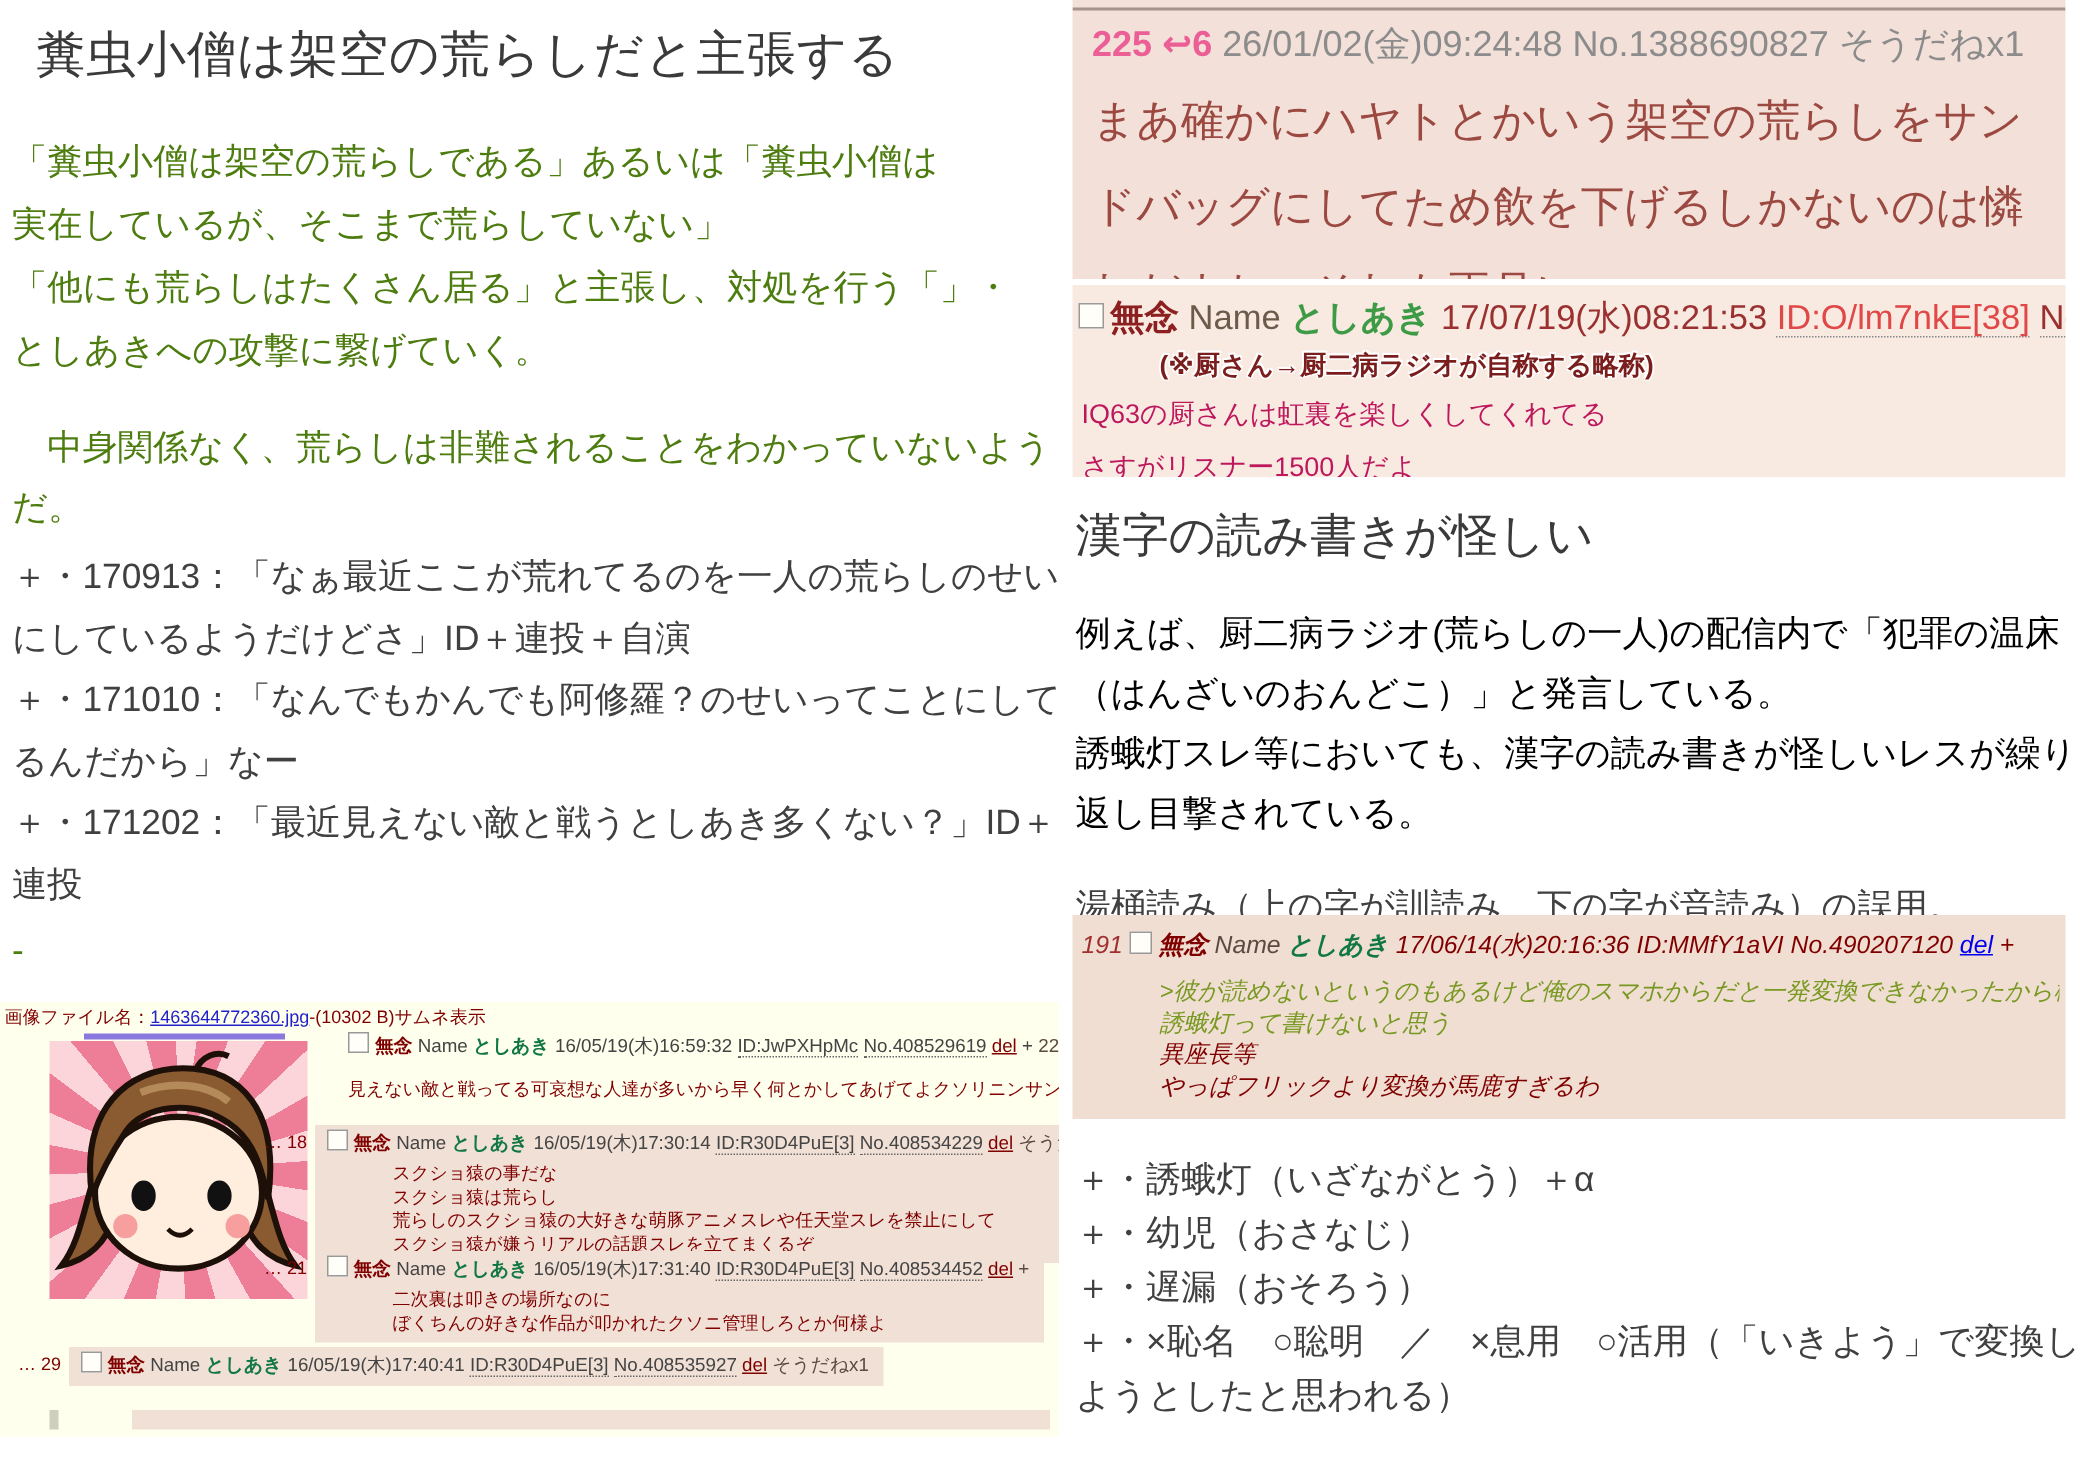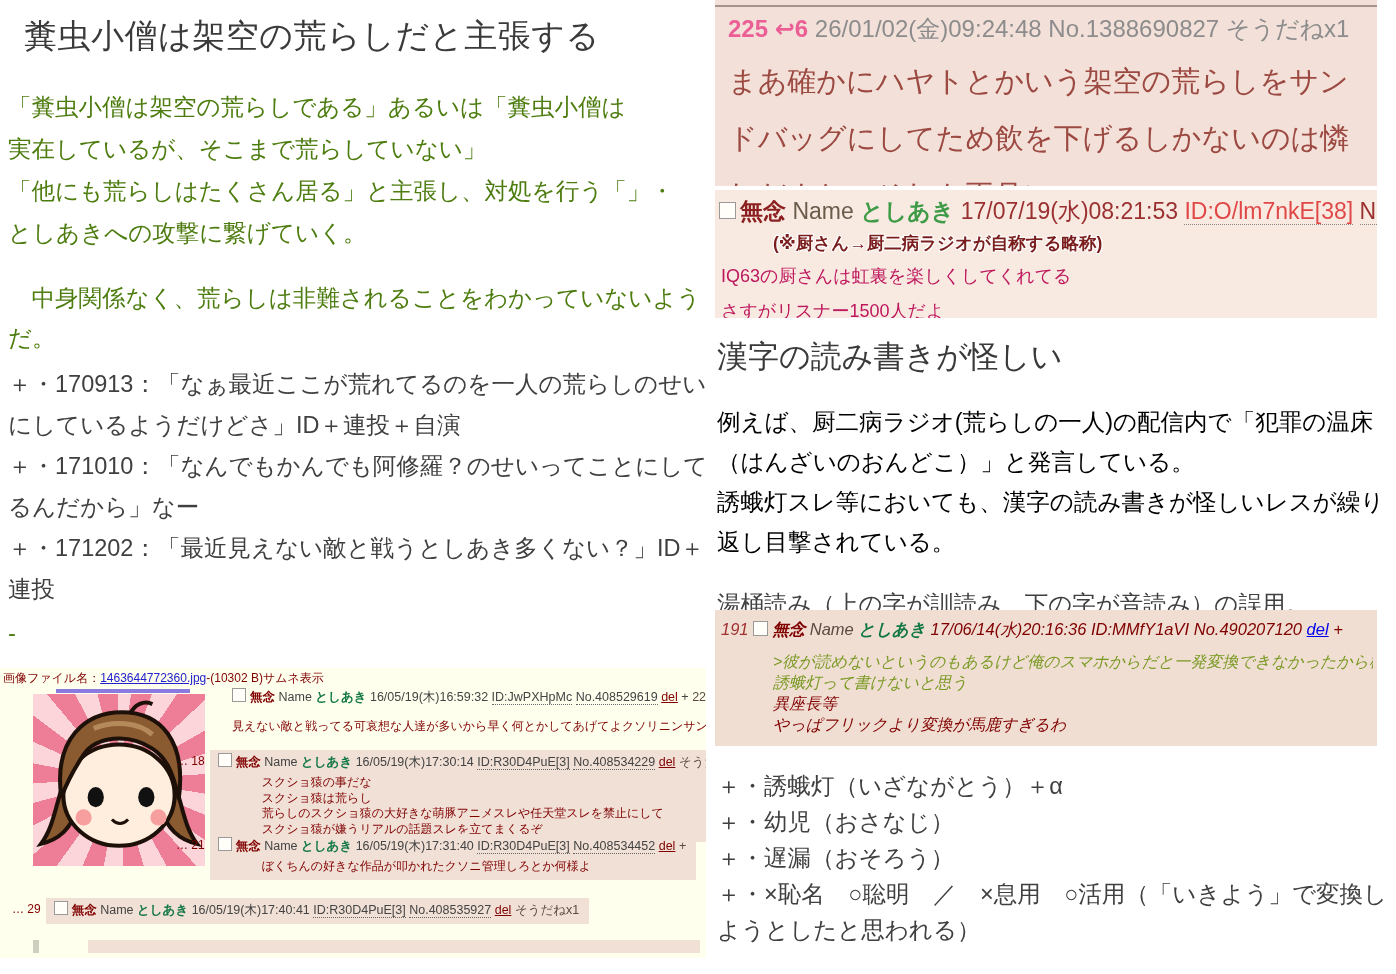--- a/index.html
+++ b/index.html
@@ -191,20 +191,21 @@
           <span class="cb"></span><span class="nanashi">無念</span>
           <span>Name</span>
           <span class="fname">としあき</span>
           <span>16/05/19(木)17:31:40</span>
           <span class="fid">ID:R30D4PuE[3]</span>
           <span class="fno">No.408534452</span>
           <a href="#" class="fdel">del</a>
           <span class="ftail">+</span>
         </div>
         <div class="rbody">
+          <div>二次裏は叩きの場所なのに</div>
           <div>ぼくちんの好きな作品が叩かれたクソニ管理しろとか何様よ</div>
         </div>
       </div>
     </div>
 
     <div id="reply29" class="reply-row">
       <span class="counter">… 29</span><div class="rbox">
         <div class="fheader">
           <span class="cb"></span><span class="nanashi">無念</span>
           <span>Name</span>

